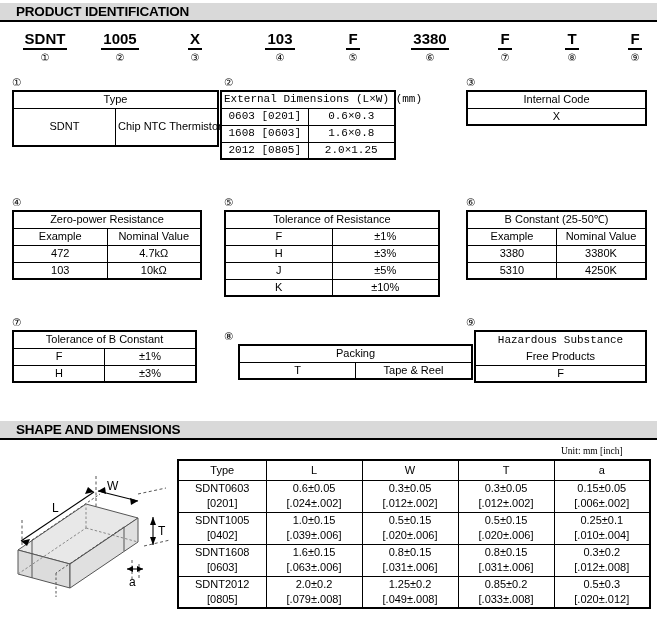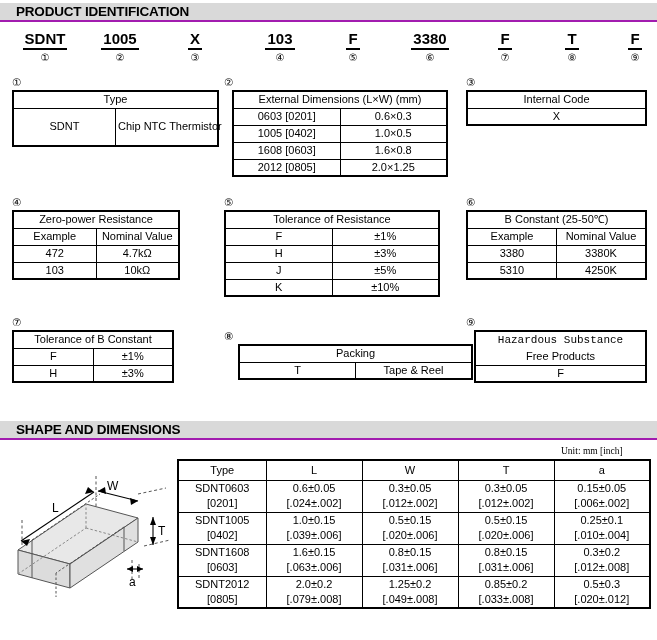--- a/index.html
+++ b/index.html
@@ -14,21 +14,21 @@
     color: #000;
     overflow: hidden;
   }
 
   
   .section-bar {
     position: absolute;
     left: 0; width: 657px;
     height: 19px;
     background: #d9d9d9;
-    border-bottom: 2px solid #a21caf;
+    border-bottom: 2px solid #000000;
   }
   .section-bar .bar-title {
     position: absolute;
     left: 16px; top: 1px;
     font-size: 13.5px;
     font-weight: bold;
     letter-spacing: -0.2px;
     white-space: nowrap;
   }
 
@@ -171,32 +171,28 @@
       <tr>
     <td colspan="2">Type</td>
   </tr>
   <tr>
     <td style="width:72px; height:38px;">SDNT</td>
     <td style="height:38px;">Chip NTC Thermistor</td>
   </tr>
 </tbody>
   </table>
 
-<table class="dt" style="left:232px; top:90px; width:216px;">
+<table class="dt" style="left:220px; top:90px; width:176px;font-family:Liberation Mono, monospace;">
   <tbody>
       <tr>
     <td colspan="2">External Dimensions (L×W) (mm)</td>
   </tr>
   <tr>
     <td style="width:90px;">0603 [0201]</td>
     <td>0.6×0.3</td>
-  </tr>
-  <tr>
-    <td>1005 [0402]</td>
-    <td>1.0×0.5</td>
   </tr>
   <tr>
     <td>1608 [0603]</td>
     <td>1.6×0.8</td>
   </tr>
   <tr>
     <td>2012 [0805]</td>
     <td>2.0×1.25</td>
   </tr>
 </tbody>
@@ -210,21 +206,21 @@
   <tr>
     <td>X</td>
   </tr>
 </tbody>
   </table>
 
 <span class="idx-marker" style="left:12px; top:196px;">④</span>
 <span class="idx-marker" style="left:224px; top:196px;">⑤</span>
 <span class="idx-marker" style="left:466px; top:196px;">⑥</span>
 
-<table class="dt" style="left:12px; top:210px; width:168px;border-radius:21px;">
+<table class="dt" style="left:12px; top:210px; width:190px;border-radius:21px;">
   <tbody>
       <tr>
     <td colspan="2">Zero-power Resistance</td>
   </tr>
   <tr>
     <td style="width:75px;">Example</td>
     <td>Nominal Value</td>
   </tr>
   <tr>
     <td>472</td>
@@ -278,21 +274,21 @@
     <td>5310</td>
     <td>4250K</td>
   </tr>
 </tbody>
   </table>
 
 <span class="idx-marker" style="left:12px; top:316px;">⑦</span>
 <span class="idx-marker" style="left:224px; top:330px;">⑧</span>
 <span class="idx-marker" style="left:466px; top:316px;">⑨</span>
 
-<table class="dt" style="left:12px; top:330px; width:162px;">
+<table class="dt" style="left:12px; top:330px; width:185px;">
   <tbody>
       <tr>
     <td colspan="2">Tolerance of B Constant</td>
   </tr>
   <tr>
     <td style="width:75px;">F</td>
     <td>±1%</td>
   </tr>
   <tr>
     <td>H</td>

